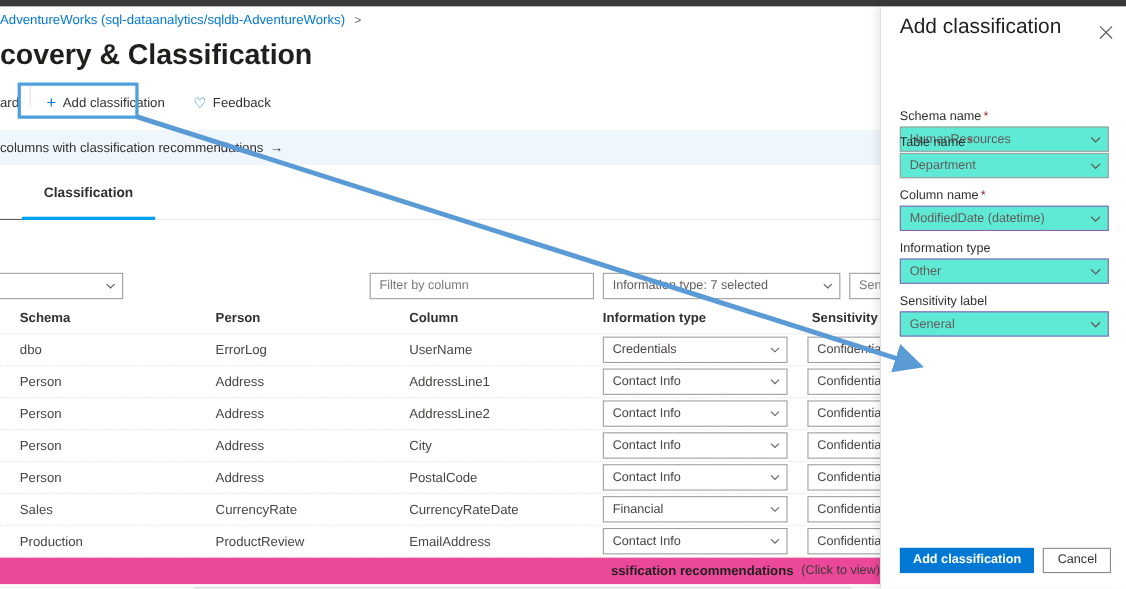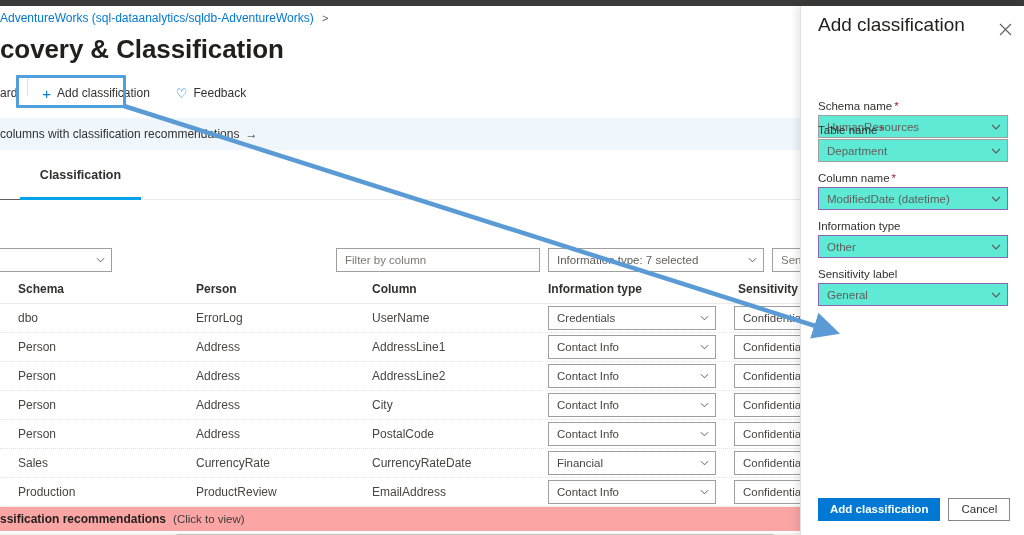--- a/index.html
+++ b/index.html
@@ -149,22 +149,22 @@
     padding: 0 22px 0 8px; white-space: nowrap; overflow: hidden;
     cursor: pointer;
   }
   .cellbox .chev { position: absolute; right: 6px; top: 50%; transform: translateY(-50%); width: 9px; height: 9px; }
   .box-info { left: 548px; width: 168px; }
   .box-sens { left: 734px; width: 130px; }
 
   
   .recbar {
     position: absolute; left: 0; top: 501px; width: 800px; height: 24px;
-    background: #fca5a5;
-    display: flex; align-items: center; cursor: pointer;
+    background: #ec4899;
+    display: flex; align-items: center; cursor: pointer; justify-content: flex-end;
   }
   .recbar .strong { font-size: 12px; font-weight: 700; color: #201f1e; white-space: nowrap; }
   .recbar .muted { font-size: 11.5px; color: #3b3a39; margin-left: 7px; white-space: nowrap; }
 
   .hscroll-track {
     position: absolute; left: 0; top: 527px; width: 800px; height: 8px;
     background: #f3f2f1;
   }
   .hscroll-thumb {
     position: absolute; left: 175px; top: 528px; width: 600px; height: 6px;

